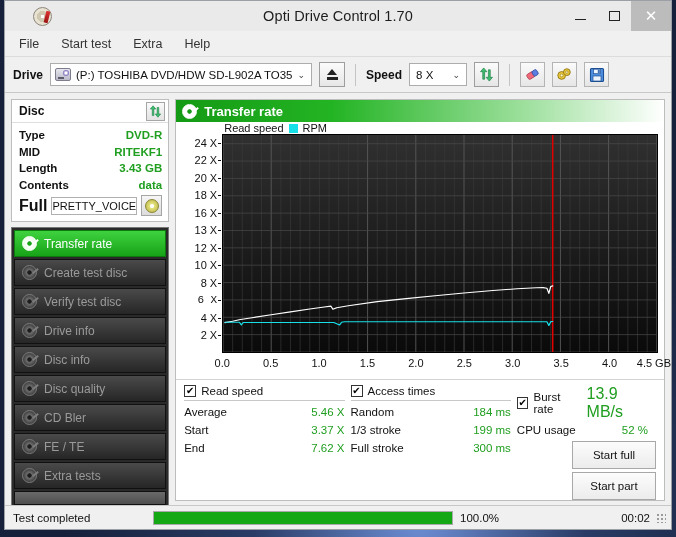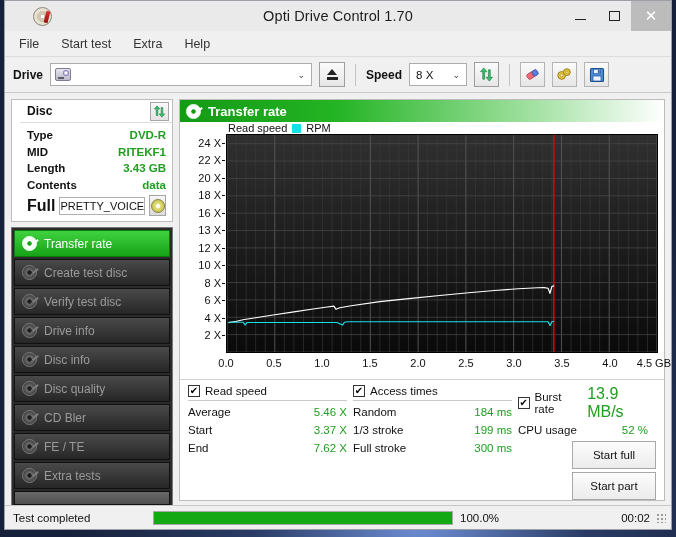--- a/index.html
+++ b/index.html
@@ -95,21 +95,21 @@
   .tbtn.flat { border:1px solid #b4b4b4; }
   .eject { width:26px; }
   .eject-tri { width:0;height:0;border-left:5px solid transparent;border-right:5px solid transparent;border-bottom:6px solid #222;}
   .eject-bar { width:11px;height:2.5px;background:#222;margin-top:2px;}
   .sep { width:1px; height:22px; background:#c4c4c4; margin:0 3px; }
 
   
   #bodyrow { flex:1 1 auto; display:flex; padding:6px 6px 0 6px; gap:6px; min-height:0;}
   
   #left { width:162px; display:flex; flex-direction:column; gap:0; }
-  #discbox { border:1px solid #bdbdbd; background:#fff;padding-left:8px; }
+  #discbox { border:1px solid #bdbdbd; background:#fff; }
   #dischdr {
     height:23px; display:flex; align-items:center; padding:0 3px 0 7px;
     border-bottom:1px solid #dedede;
     font-size:12px; font-weight:bold; color:#111;
   }
   .mini-btn {
     width:19px; height:19px; margin-left:auto; border:1px solid #a6a6a6;
     background:linear-gradient(#fafafa,#e3e3e3); display:flex; align-items:center; justify-content:center;
   }
   #discinfo { padding:4px 6px 5px 7px; }
@@ -265,20 +265,21 @@
     <div class="menuitem">File</div>
     <div class="menuitem">Start test</div>
     <div class="menuitem">Extra</div>
     <div class="menuitem">Help</div>
   </div>
 
   <div id="toolbar">
     <div class="tb-label">Drive</div>
     <div class="combo" id="drivecombo">
       <span class="drv-ico"></span>
+      <span class="cbtext">(P:)  TOSHIBA DVD/HDW SD-L902A TO35</span>
       <span class="caret">⌄</span>
     </div>
     <div class="tbtn eject">
       <div style="display:flex;flex-direction:column;align-items:center">
         <span class="eject-tri"></span>
           <span class="eject-bar"></span>
       </div>
     </div>
     <div class="sep"></div>
     <div class="tb-label">Speed</div>
@@ -420,21 +421,21 @@
           <div class="ylabels" id="ylabels">
               <div class="ytick" style="top: 4%;">24 X</div>
               <div class="ytick" style="top: 12%;">22 X</div>
               <div class="ytick" style="top: 20%;">20 X</div>
               <div class="ytick" style="top: 28%;">18 X</div>
               <div class="ytick" style="top: 36%;">16 X</div>
               <div class="ytick" style="top: 44%;">13 X</div>
               <div class="ytick" style="top: 52%;">12 X</div>
               <div class="ytick" style="top: 60%;">10 X</div>
               <div class="ytick" style="top: 68%;">8 X</div>
-              <div class="ytick" style="top: 76%;">6 X</div>
+              <div class="ytick" style="top: 76%; font-family: Liberation Mono, monospace;">6 X</div>
               <div class="ytick" style="top: 84%;">4 X</div>
               <div class="ytick" style="top: 92%;">2 X</div>
             </div>
           <div id="plotarea">
             <svg id="plotsvg" preserveAspectRatio="none" viewBox="0 0 450 255">
                 <line x1="0" y1="0" x2="0" y2="255" stroke="#595959" stroke-width="1"></line>
                 <line x1="10" y1="0" x2="10" y2="255" stroke="#3a3a3a" stroke-width="0.7"></line>
                 <line x1="20" y1="0" x2="20" y2="255" stroke="#3a3a3a" stroke-width="0.7"></line>
                 <line x1="30.000000000000007" y1="0" x2="30.000000000000007" y2="255" stroke="#3a3a3a" stroke-width="0.7"></line>
                 <line x1="40" y1="0" x2="40" y2="255" stroke="#3a3a3a" stroke-width="0.7"></line>

